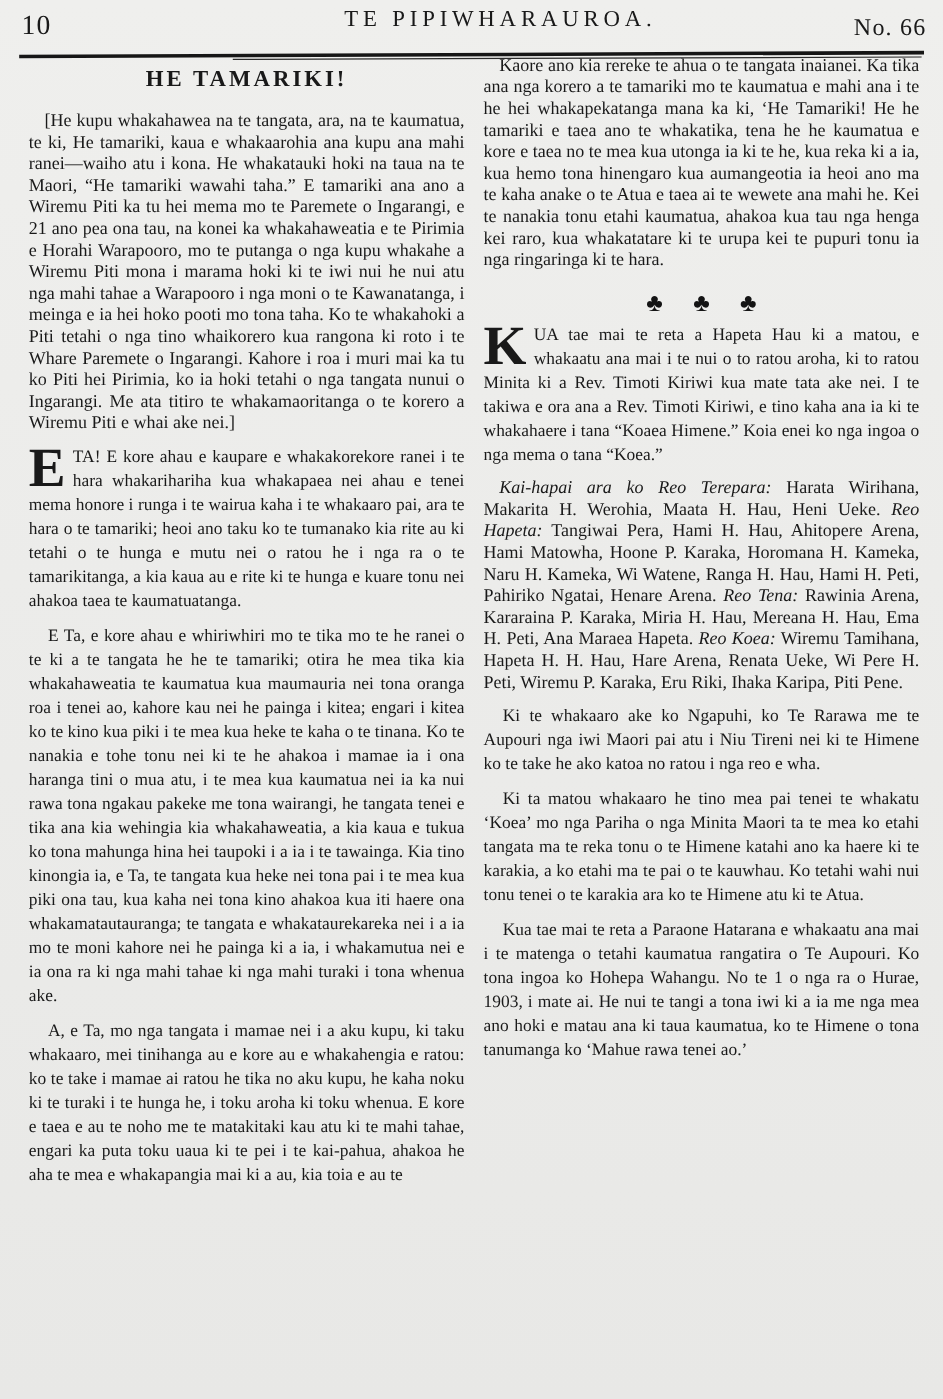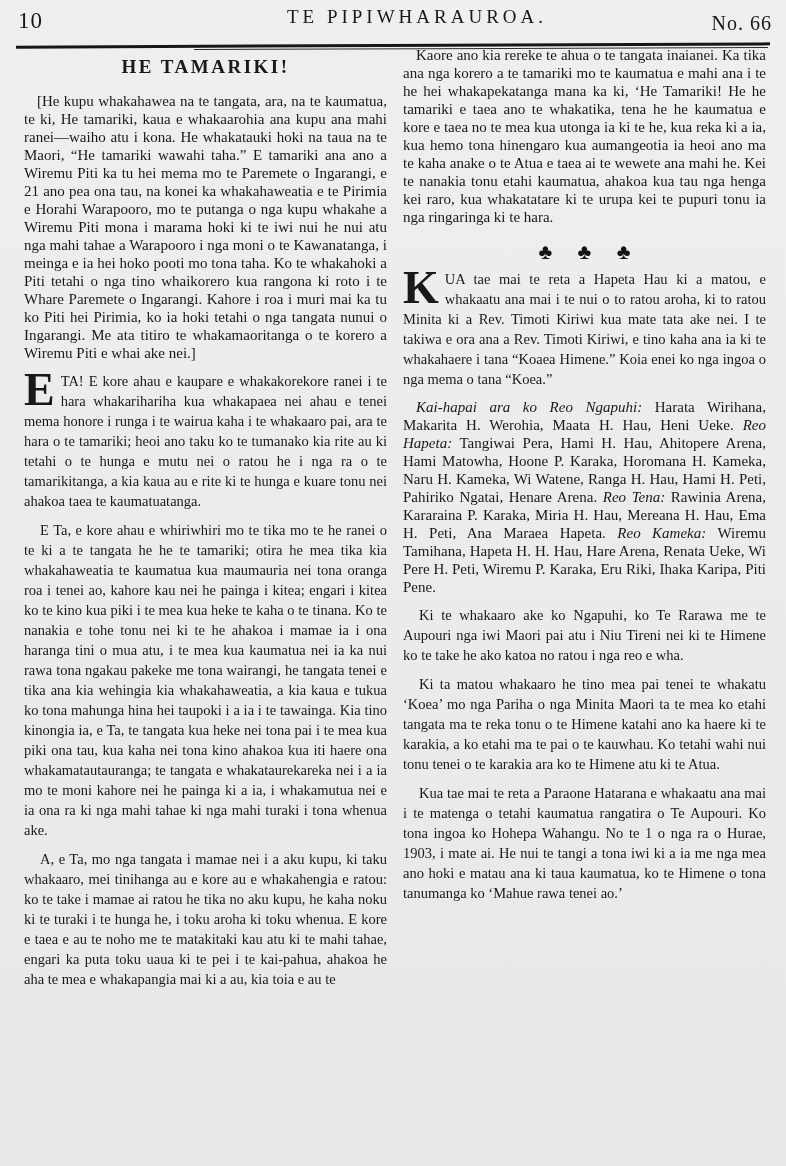--- a/index.html
+++ b/index.html
@@ -98,27 +98,27 @@
       <p class="body-text no-indent"><span class="dropcap">E</span><span>TA! E kore ahau e kaupare e whakakorekore ranei i te hara whakarihariha kua whakapaea nei ahau e tenei mema honore i runga i te wairua kaha i te whakaaro pai, ara te hara o te tamariki; heoi ano taku ko te tumanako kia rite au ki tetahi o te hunga e mutu nei o ratou he i nga ra o te tamarikitanga, a kia kaua au e rite ki te hunga e kuare tonu nei ahakoa taea te kaumatuatanga.</span></p>
       <p class="body-text">E Ta, e kore ahau e whiriwhiri mo te tika mo te he ranei o te ki a te tangata he he te tamariki; otira he mea tika kia whakahaweatia te kaumatua kua maumauria nei tona oranga roa i tenei ao, kahore kau nei he painga i kitea; engari i kitea ko te kino kua piki i te mea kua heke te kaha o te tinana.  Ko te nanakia e tohe tonu nei ki te he ahakoa i mamae ia i ona haranga tini o mua atu, i te mea kua kaumatua nei ia ka nui rawa tona ngakau pakeke me tona wairangi, he tangata tenei e tika ana kia wehingia kia whakahaweatia, a kia kaua e tukua ko tona mahunga hina hei taupoki i a ia i te tawainga.  Kia tino kinongia ia, e Ta, te tangata kua heke nei tona pai i te mea kua piki ona tau, kua kaha nei tona kino ahakoa kua iti haere ona whakamatautauranga; te tangata e whakataurekareka nei i a ia mo te moni kahore nei he painga ki a ia, i whakamutua nei e ia ona ra ki nga mahi tahae ki nga mahi turaki i tona whenua ake.</p>
       <p class="body-text">A, e Ta, mo nga tangata i mamae nei i a aku kupu, ki taku whakaaro, mei tinihanga au e kore au e whakahengia e ratou: ko te take i mamae ai ratou he tika no aku kupu, he kaha noku ki te turaki i te hunga he, i toku aroha ki toku whenua.  E kore e taea e au te noho me te matakitaki kau atu ki te mahi tahae, engari ka puta toku uaua ki te pei i te kai-pahua, ahakoa he aha te mea e whakapangia mai ki a au, kia toia e au te</p>
     </div>
 
     <div class="col">
       <p class="small-note">Kaore ano kia rereke te ahua o te tangata inaianei. Ka tika ana nga korero a te tamariki mo te kaumatua e mahi ana i te he hei whakapekatanga mana ka ki, ‘He Tamariki!   He he tamariki e taea ano te whakatika, tena he he kaumatua e kore e taea no te mea kua utonga ia ki te he, kua reka ki a ia, kua hemo tona hinengaro kua aumangeotia ia heoi ano ma te kaha anake o te Atua e taea ai te wewete ana mahi he.  Kei te nanakia tonu etahi kaumatua, ahakoa kua tau nga henga kei raro, kua whakatatare ki te urupa kei te pupuri tonu ia nga ringaringa ki te hara.</p>
       <div class="ornament">♣ ♣ ♣</div>
       <p class="body-text no-indent"><span class="dropcap">K</span><span>UA tae mai te reta a Hapeta Hau ki a matou, e whakaatu ana mai i te nui o to ratou aroha, ki to ratou Minita ki a Rev. Timoti Kiriwi kua mate tata ake nei.  I te takiwa e ora ana a Rev. Timoti Kiriwi, e tino kaha ana ia ki te whakahaere i tana “Koaea Himene.”   Koia enei ko nga ingoa o nga mema o tana “Koea.”</span></p>
       <p class="small-note names-para">
-        <span class="role-label">Kai-hapai ara ko Reo Ngapuhi:</span>
+        <span class="role-label">Kai-hapai ara ko Reo Terepara:</span>
         <span>Harata Wirihana, Makarita H. Werohia, Maata H. Hau, Heni Ueke.</span>
         <span class="role-label">Reo Hapeta:</span>
         <span>Tangiwai Pera, Hami H. Hau, Ahitopere Arena, Hami Matowha, Hoone P. Karaka, Horomana H. Kameka, Naru H. Kameka, Wi Watene, Ranga H. Hau, Hami H. Peti, Pahiriko Ngatai, Henare Arena.</span>
         <span class="role-label">Reo Tena:</span>
         <span>Rawinia Arena, Kararaina P. Karaka, Miria H. Hau, Mereana H. Hau, Ema H. Peti, Ana Maraea Hapeta.</span>
-        <span class="role-label">Reo Kameka:</span>
+        <span class="role-label">Reo Koea:</span>
         <span>Wiremu Tamihana, Hapeta H. H. Hau, Hare Arena, Renata Ueke, Wi Pere H. Peti, Wiremu P. Karaka, Eru Riki, Ihaka Karipa, Piti Pene.</span>
       </p>
       <p class="body-text">Ki te whakaaro ake ko Ngapuhi, ko Te Rarawa me te Aupouri nga iwi Maori pai atu i Niu Tireni nei ki te Himene ko te take he ako katoa no ratou i nga reo e wha.</p>
       <p class="body-text">Ki ta matou whakaaro he tino mea pai tenei te whakatu ‘Koea’ mo nga Pariha o nga Minita Maori ta te mea ko etahi tangata ma te reka tonu o te Himene katahi ano ka haere ki te karakia, a ko etahi ma te pai o te kauwhau.   Ko tetahi wahi nui tonu tenei o te karakia ara ko te Himene atu ki te Atua.</p>
       <p class="body-text">Kua tae mai te reta a Paraone Hatarana e whakaatu ana mai i te matenga o tetahi kaumatua rangatira o Te Aupouri.   Ko tona ingoa ko Hohepa Wahangu.   No te 1 o nga ra o Hurae, 1903, i mate ai.   He nui te tangi a tona iwi ki a ia me nga mea ano hoki e matau ana ki taua kaumatua, ko te Himene o tona tanumanga ko ‘Mahue rawa tenei ao.’</p>
     </div>
 
   </div>
 
 </div>

